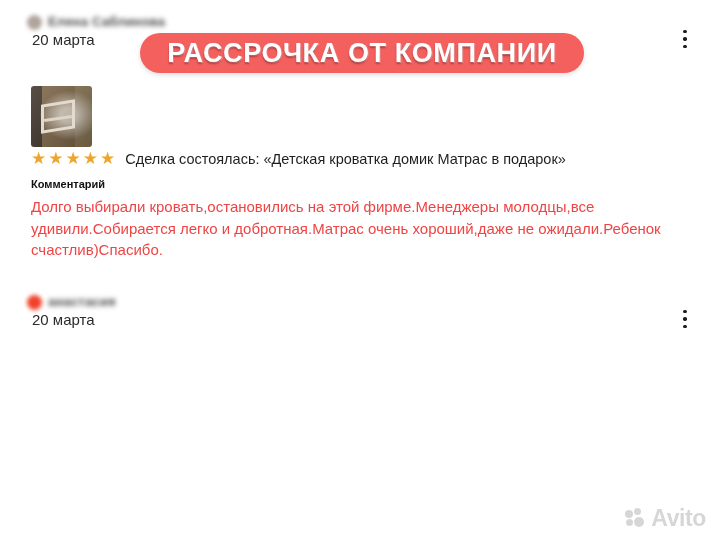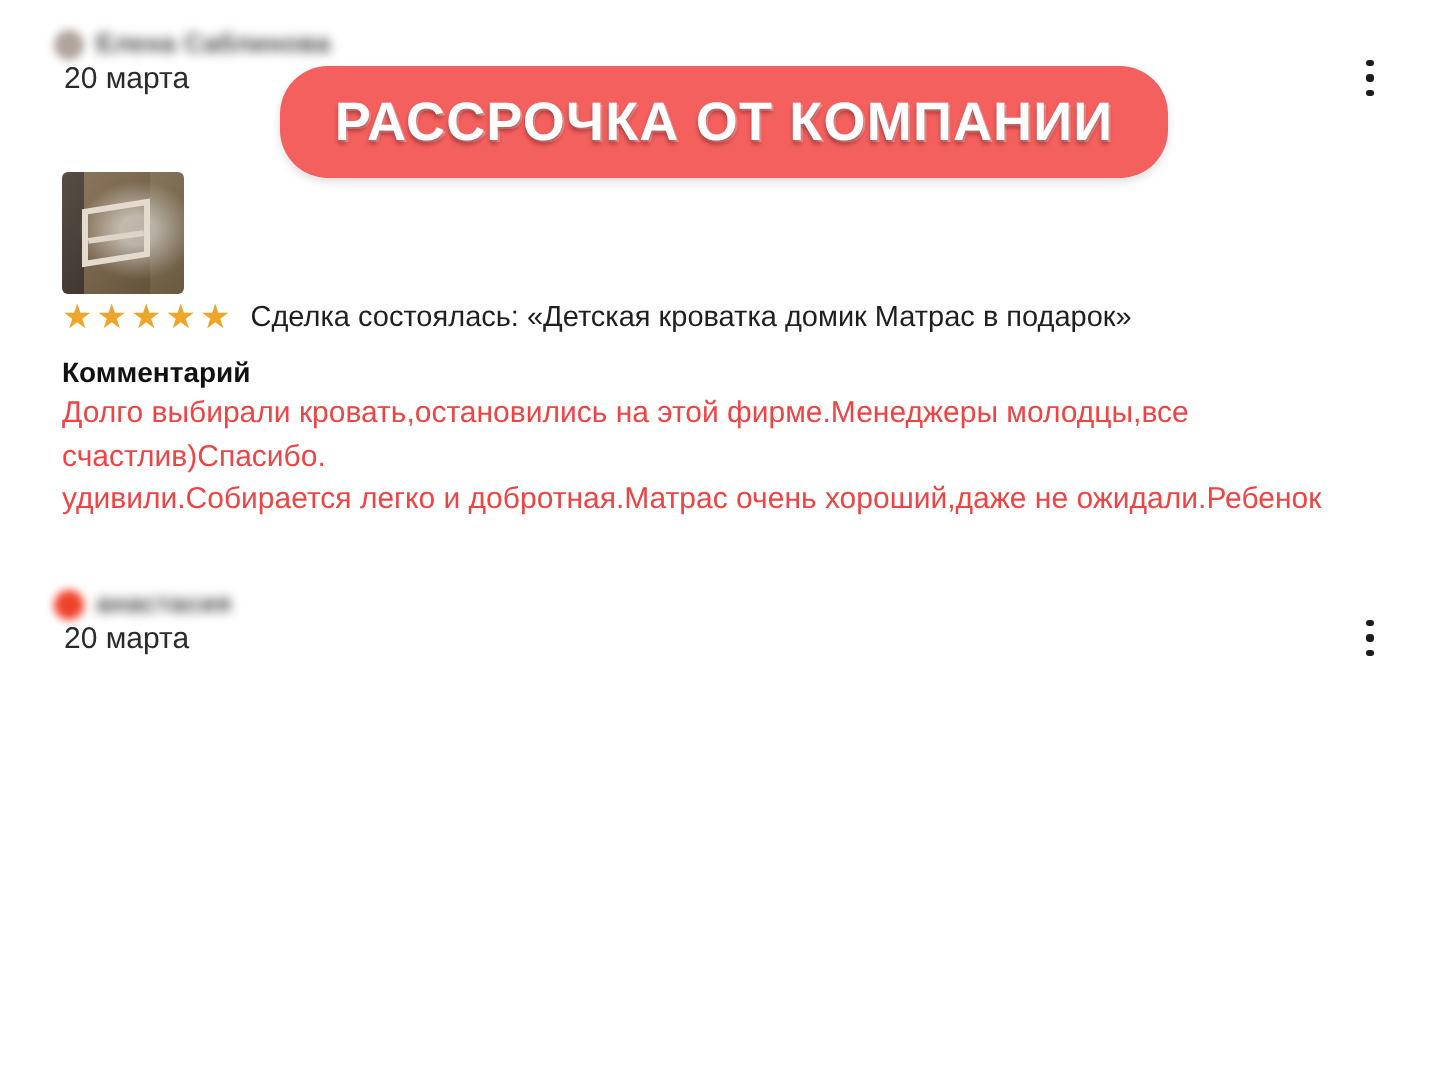--- a/index.html
+++ b/index.html
@@ -151,21 +151,21 @@
   .stars span { display: block; }
 
   .deal-text {
     font-size: 14.5px;
     color: #1f1f1f;
   }
 
   .comment-title {
     position: absolute;
     left: 31px;
-    font-size: 14px;
+    font-size: 11px;
     font-weight: 700;
     color: #111;
   }
   #comment-title-1 { top: 170px; }
 
   .comment-body {
     position: absolute;
     left: 31px;
     width: 668px;
     font-size: 15px;
@@ -174,21 +174,21 @@
   }
   #comment-body-1 { top: 188px; }
   .comment-body p { margin: 0; white-space: pre; }
 
   
   .promo-banner {
     position: absolute;
     left: 140px;
     top: 33px;
     width: 444px;
-    height: 56px;
+    height: 40px;
     border-radius: 24px;
     background: #f4605e;
     display: flex;
     align-items: center;
     justify-content: center;
     box-shadow: 0 2px 5px rgba(0,0,0,.13);
   }
   .promo-text {
     font-size: 27px;
     font-weight: 700;
@@ -259,22 +259,22 @@
         <span>★</span>
         <span>★</span>
       </div>
       <div class="deal-text">Сделка состоялась: «Детская кроватка домик Матрас в подарок»</div>
     </div>
 
     <div class="comment-title" id="comment-title-1">Комментарий</div>
 
     <div class="comment-body" id="comment-body-1">
       <p>Долго выбирали кровать,остановились на этой фирме.Менеджеры молодцы,все</p>
+      <p>удивили.Собирается легко и добротная.Матрас очень хороший,даже не ожидали.Ребенок</p>
       <p>счастлив)Спасибо.</p>
-      <p>удивили.Собирается легко и добротная.Матрас очень хороший,даже не ожидали.Ребенок</p>
     </div>
   </div>
 
   <div class="review" id="review-2">
 
     <div class="review-head">
       <div class="avatar a2"></div>
       <div class="author-name">анастасия</div>
       <div class="review-date">20 марта</div>
       <div class="kebab-menu">
@@ -283,14 +283,23 @@
           <i></i>
       </div>
     </div>
 
   </div>
 
   <div class="promo-banner">
     <div class="promo-text">РАССРОЧКА ОТ КОМПАНИИ</div>
   </div>
 
+  <div class="watermark">
+    <div class="wm-mark">
+      <i></i>
+        <i></i>
+        <i></i>
+        <i></i>
+    </div>
+    <div class="wm-text">Avito</div>
+  </div>
 
 </div>
 
 </body></html>

